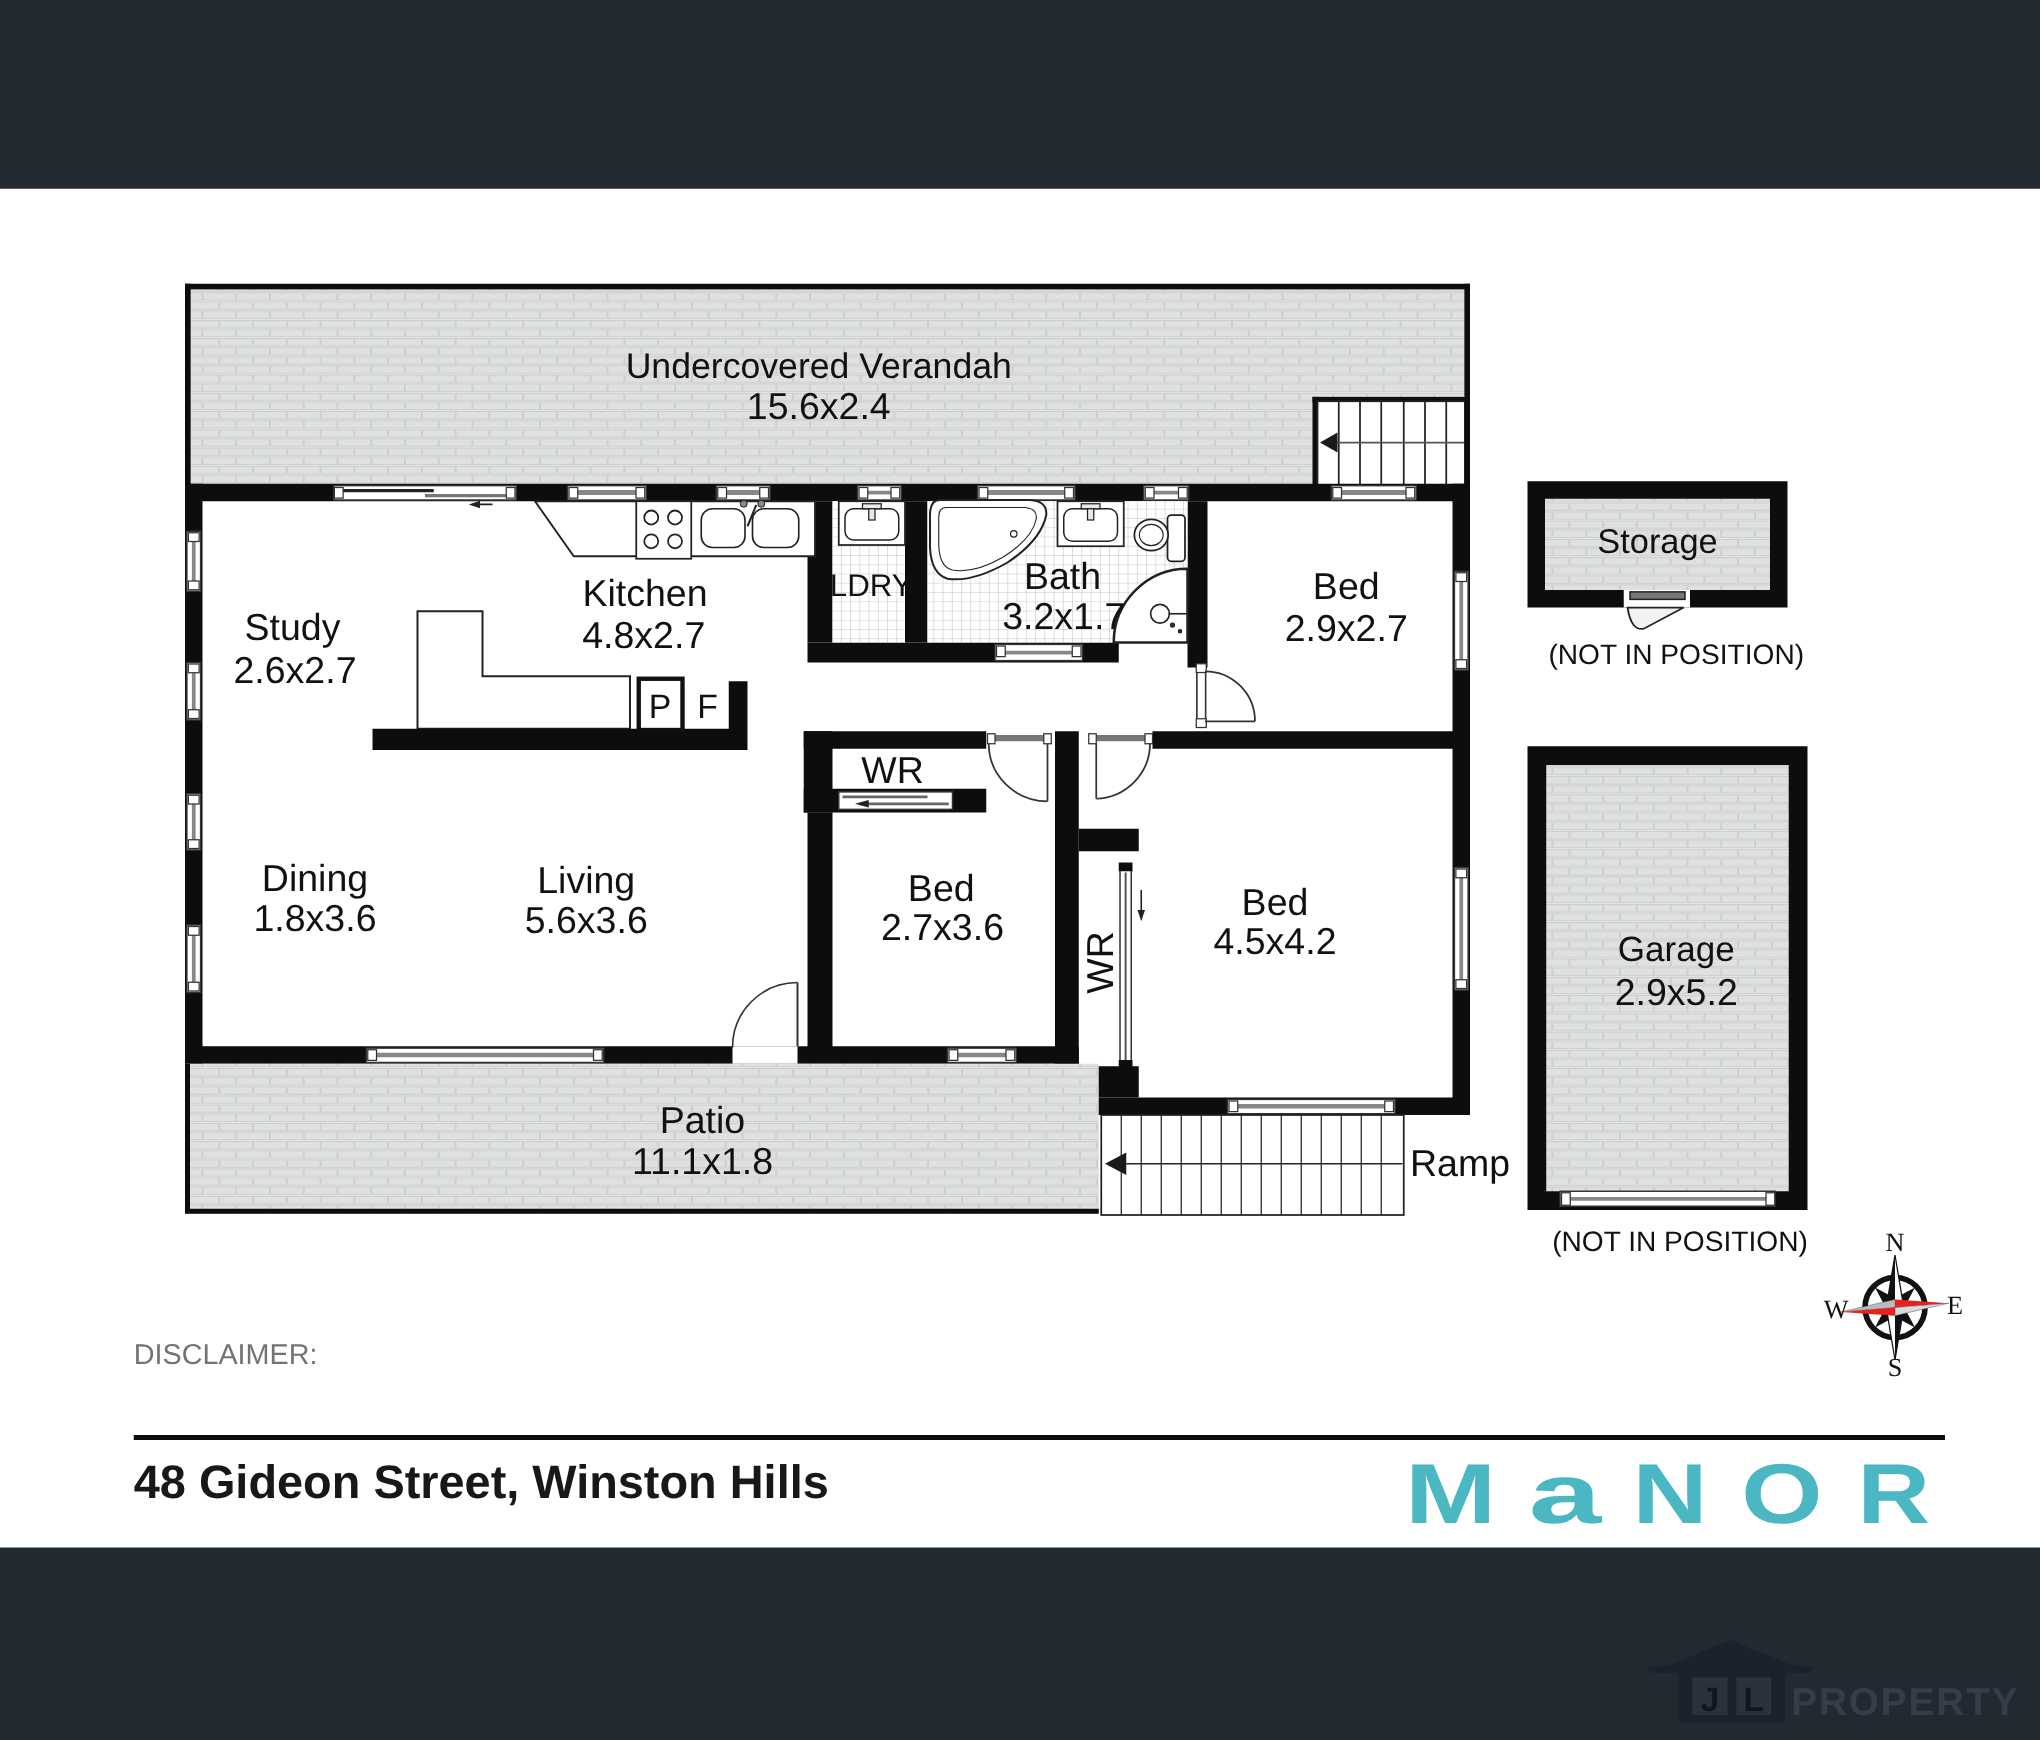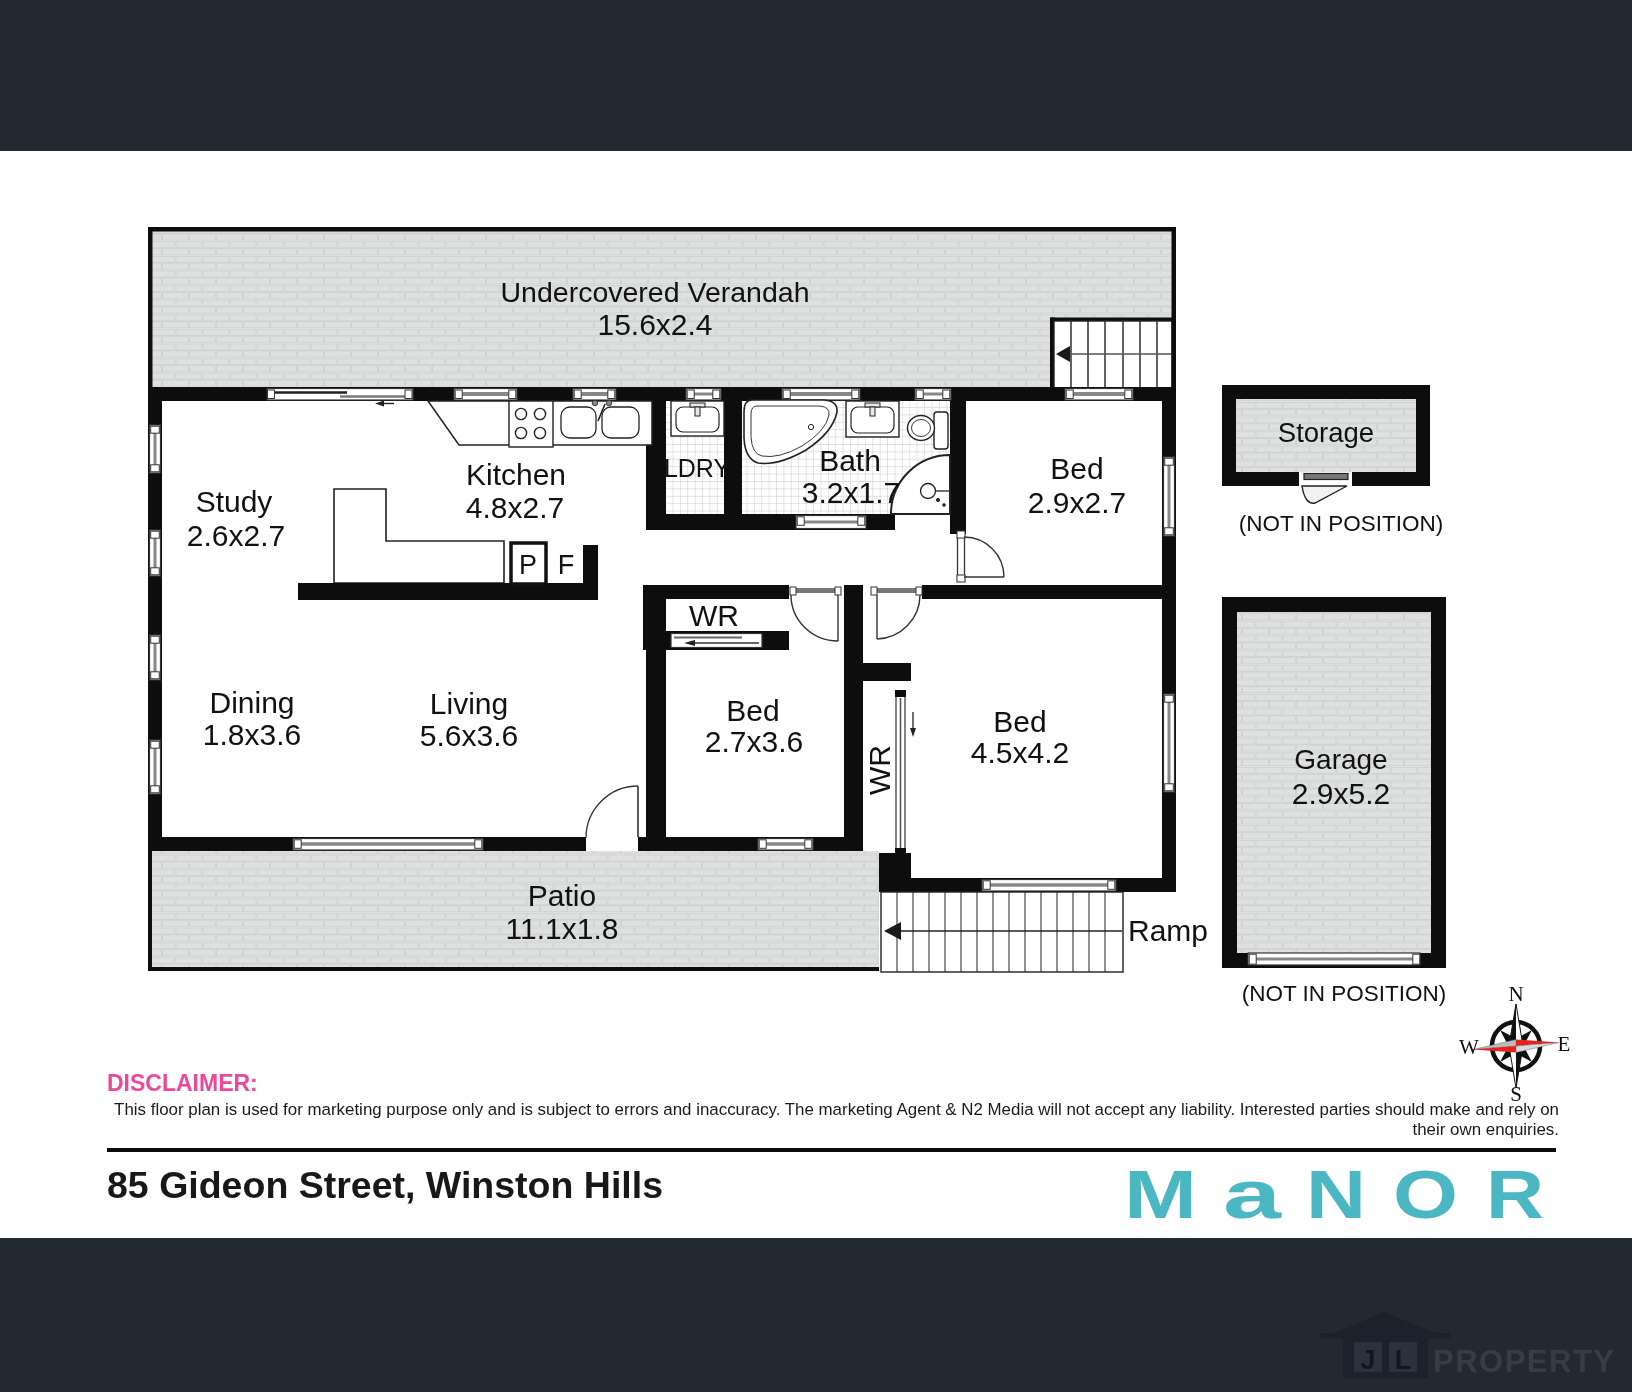--- a/index.html
+++ b/index.html
@@ -2,21 +2,21 @@
 <html><head>
 <meta charset="utf-8">
 <style>
   html,body{margin:0;padding:0;background:#fff;}
   #page{position:relative;width:1632px;height:1392px;background:#fff;overflow:hidden;
         font-family:"Liberation Sans", sans-serif;text-align:right;}
   .band{position:absolute;left:0;width:1632px;background:#232931;}
   #topband{top:0;height:151px;}
   #botband{top:1238px;height:154px;}
   #plansvg{position:absolute;left:0;top:0;}
-  #disc{position:absolute;left:107px;top:1070px;font-size:23px;font-weight:bold;color:#ec4899;}
+  #disc{position:absolute;left:107px;top:1070px;font-size:23px;font-weight:normal;color:#737373;}
   #para{position:absolute;left:107px;top:1100px;width:1452px;font-size:16.9px;color:#1a1a1a;line-height:19.5px;}
   #divider{position:absolute;left:107px;top:1148px;width:1449px;height:4px;background:#0c0c0c;}
   #addr{position:absolute;left:107px;top:1164px;font-size:37.5px;font-weight:bold;color:#181818;}
   #manor{position:absolute;left:0;top:0;}
 </style>
 </head>
 <body>
 <div id="page">
 
   <div class="band" id="topband"></div>
@@ -435,25 +435,24 @@
         <text x="1516" y="1001">N</text>
         <text x="1516" y="1101">S</text>
         <text x="1469" y="1054">W</text>
         <text x="1564" y="1051">E</text>
       </g>
     </g>
   </svg>
 
   <div id="disc">DISCLAIMER:</div>
 
-  <div id="para">This floor plan is used for marketing purpose only and is subject to errors and inaccuracy. The marketing Agent &amp; N2 Media will not accept any liability. Interested parties should make and rely on their own enquiries.</div>
 
   <div id="divider"></div>
 
-  <div id="addr">85 Gideon Street, Winston Hills</div>
+  <div id="addr">48 Gideon Street, Winston Hills</div>
 
   <svg id="manor" width="1632" height="1392" viewBox="0 0 1632 1392" style="position:absolute;pointer-events:none;">
     <g font-family="Liberation Sans, sans-serif" font-weight="bold" font-size="68" fill="#4bb7c3">
       <text x="1124" y="1218" textLength="73" lengthAdjust="spacingAndGlyphs">M</text>
       <text x="1223" y="1218" textLength="58" lengthAdjust="spacingAndGlyphs">a</text>
       <text x="1306" y="1218" textLength="60" lengthAdjust="spacingAndGlyphs">N</text>
       <text x="1393" y="1218" textLength="65" lengthAdjust="spacingAndGlyphs">O</text>
       <text x="1486" y="1218" textLength="58" lengthAdjust="spacingAndGlyphs">R</text>
     </g>
   </svg>

